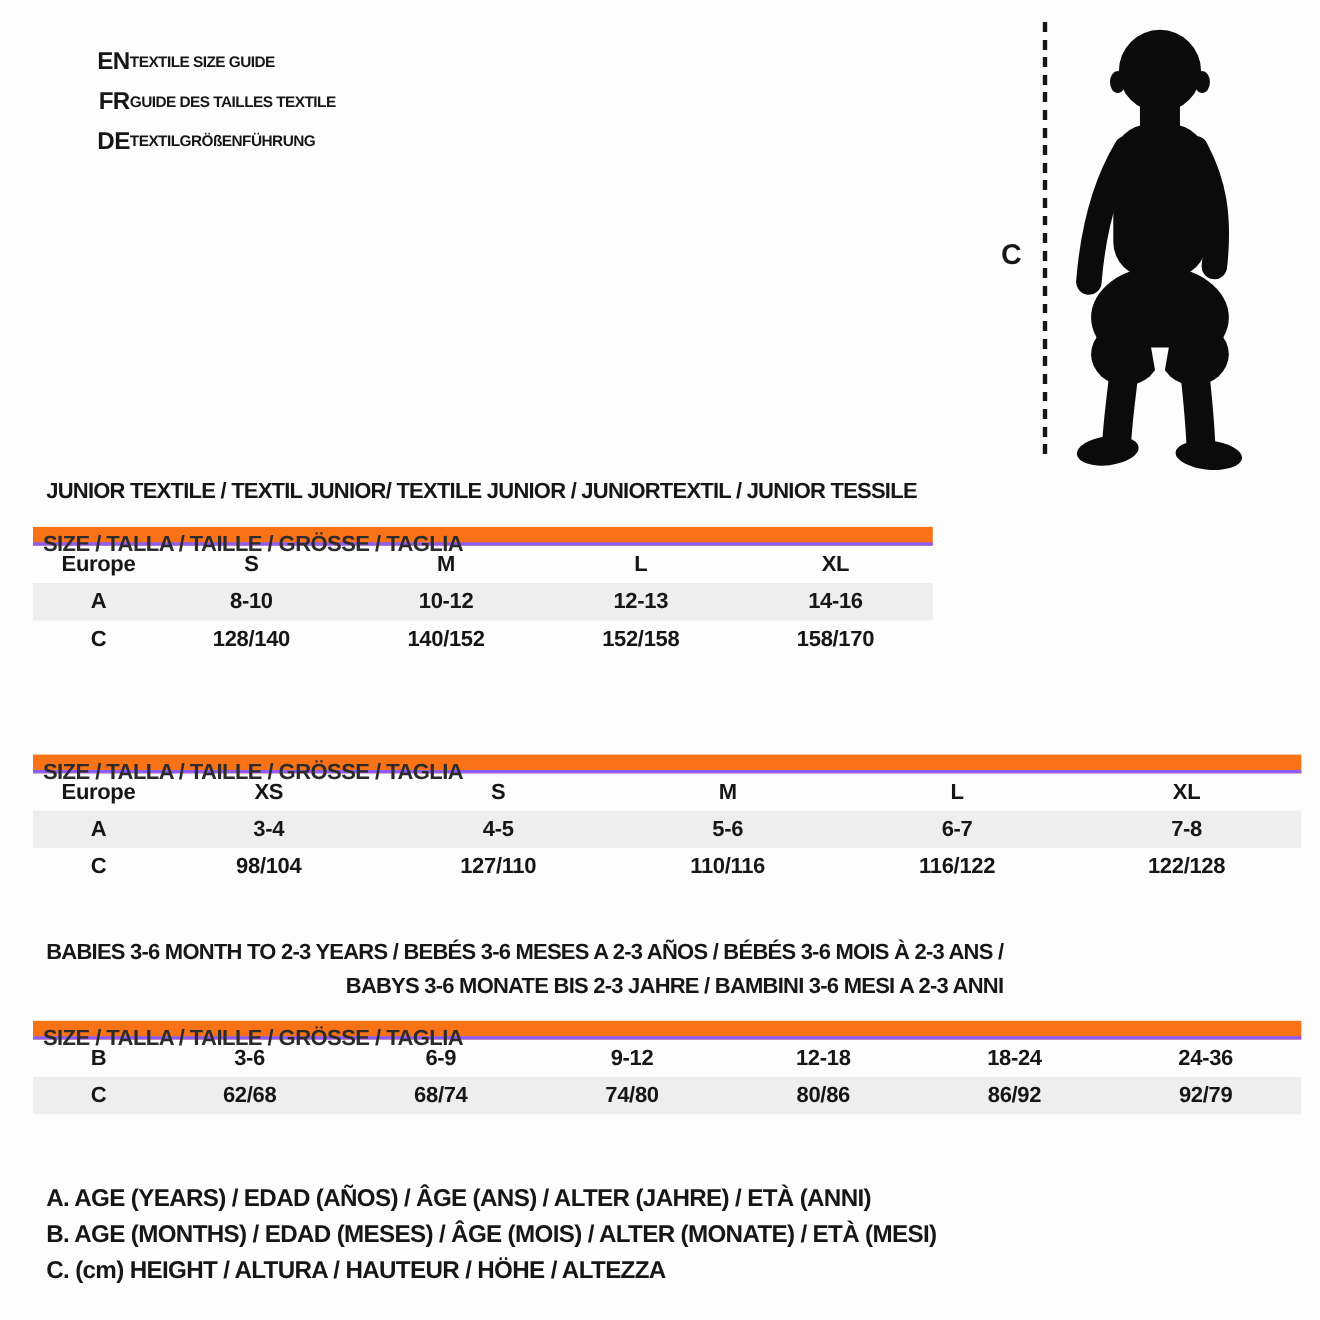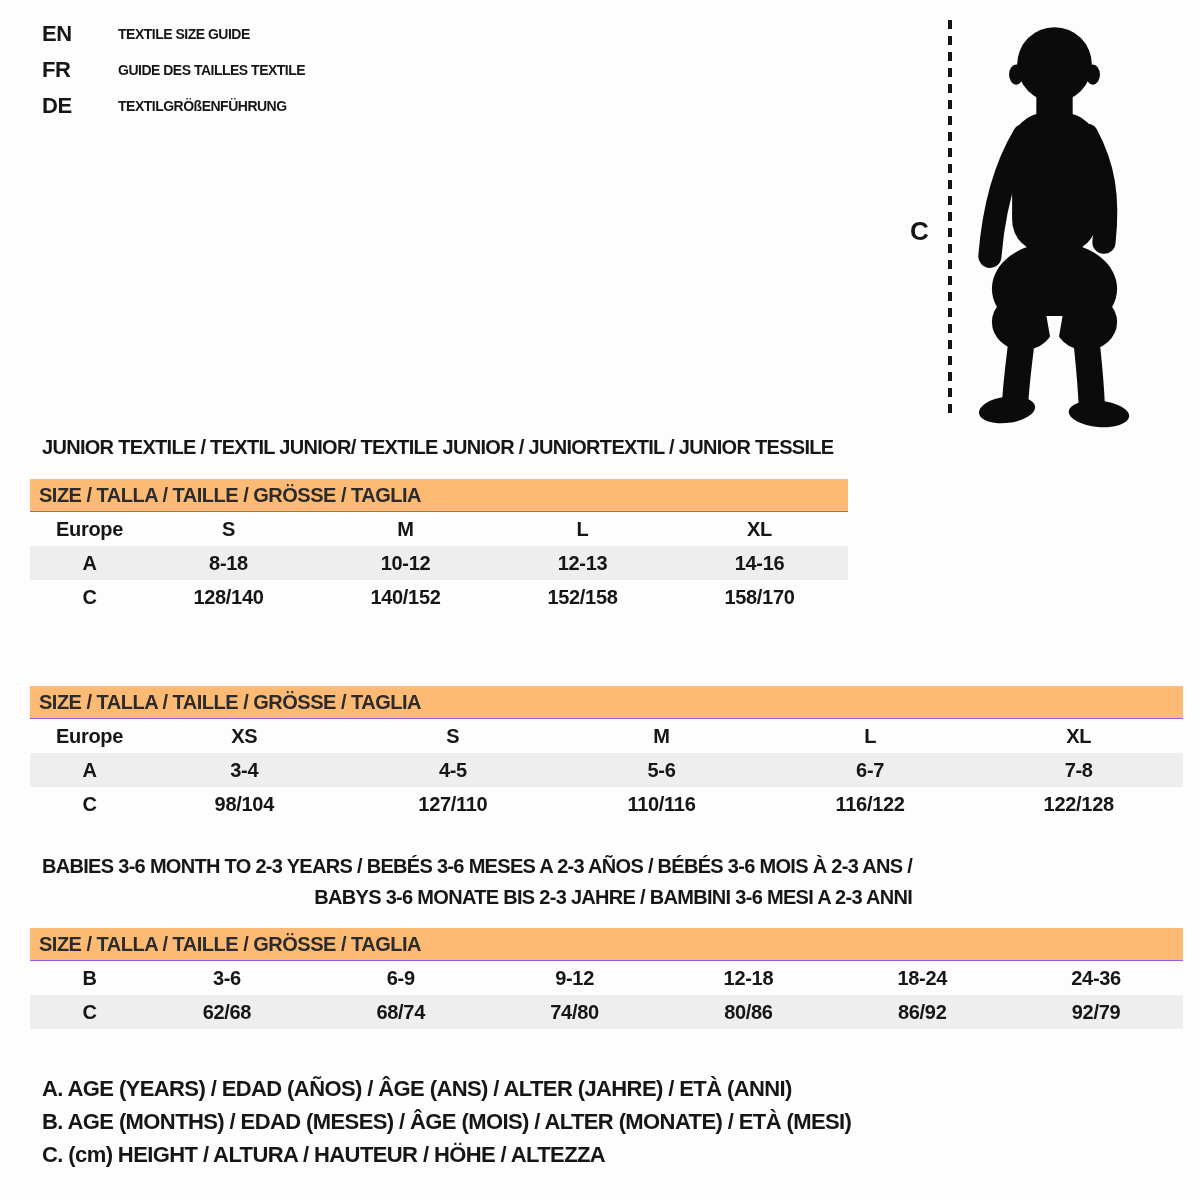--- a/index.html
+++ b/index.html
@@ -9,21 +9,21 @@
     width: 1200px;
     height: 1200px;
     background: #fdfdfd;
     font-family: "Liberation Sans", sans-serif;
     font-weight: 700;
     color: #161616;
     overflow: hidden;
   }
 
   
-  .lang-header { position: absolute; left: 42px; top: 16px; }
+  .lang-header { position: absolute; left: 42px; top: 38px; text-align: right; }
   .lang-row { display: flex; height: 36px; align-items: center; }
   .lang-code { width: 76px; font-size: 22px; letter-spacing: -0.5px; }
   .lang-label { font-size: 14px; letter-spacing: -0.5px; white-space: nowrap; }
 
   
   .figure { position: absolute; left: 900px; top: 0; width: 300px; height: 440px; }
   .measure-line {
     position: absolute; left: 48px; top: 20px; width: 4px; height: 394px;
     background: repeating-linear-gradient(to bottom, #151515 0 9px, transparent 9px 16px);
   }
@@ -34,22 +34,22 @@
   .section-title {
     position: absolute; left: 42px;
     font-size: 20px; letter-spacing: -0.7px; white-space: nowrap;
   }
   .section-title .sub { font-size: 13px; vertical-align: -4px; }
   .two-line { line-height: 31px; text-align: right; }
   .two-line span { display: block; }
 
   .stable { position: absolute; left: 30px; }
   .size-bar {
-    height: 33px; line-height: 33px;
-    background: #fdba74; border-bottom: 1px solid #8b5cf6;
+    height: 17px; line-height: 33px;
+    background: #f97316; border-bottom: 3px solid #8b5cf6;
     padding-left: 9px; font-size: 20px; letter-spacing: -0.5px; color: #2b2b2b;
     white-space: nowrap;
   }
   .trow { display: grid; height: 34px; align-items: center; font-size: 20px; letter-spacing: -0.3px; }
   .trow.shade { background: #eeeeee; }
   .trow .tl { padding-left: 9px; text-align: center; }
   .trow .tc { text-align: center; }
 
   .jt { width: 818px; }
   .jt .trow { grid-template-columns: 110px repeat(4, 1fr); }
@@ -118,21 +118,21 @@
     <div class="size-bar">SIZE / TALLA / TAILLE / GRÖSSE / TAGLIA</div>
     <div class="trow">
       <span class="tl">Europe</span>
       <span class="tc">S</span>
       <span class="tc">M</span>
       <span class="tc">L</span>
       <span class="tc">XL</span>
     </div>
     <div class="trow shade">
       <span class="tl">A</span>
-      <span class="tc">8-18</span>
+      <span class="tc">8-10</span>
       <span class="tc">10-12</span>
       <span class="tc">12-13</span>
       <span class="tc">14-16</span>
     </div>
     <div class="trow">
       <span class="tl">C</span>
       <span class="tc">128/140</span>
       <span class="tc">140/152</span>
       <span class="tc">152/158</span>
       <span class="tc">158/170</span>

